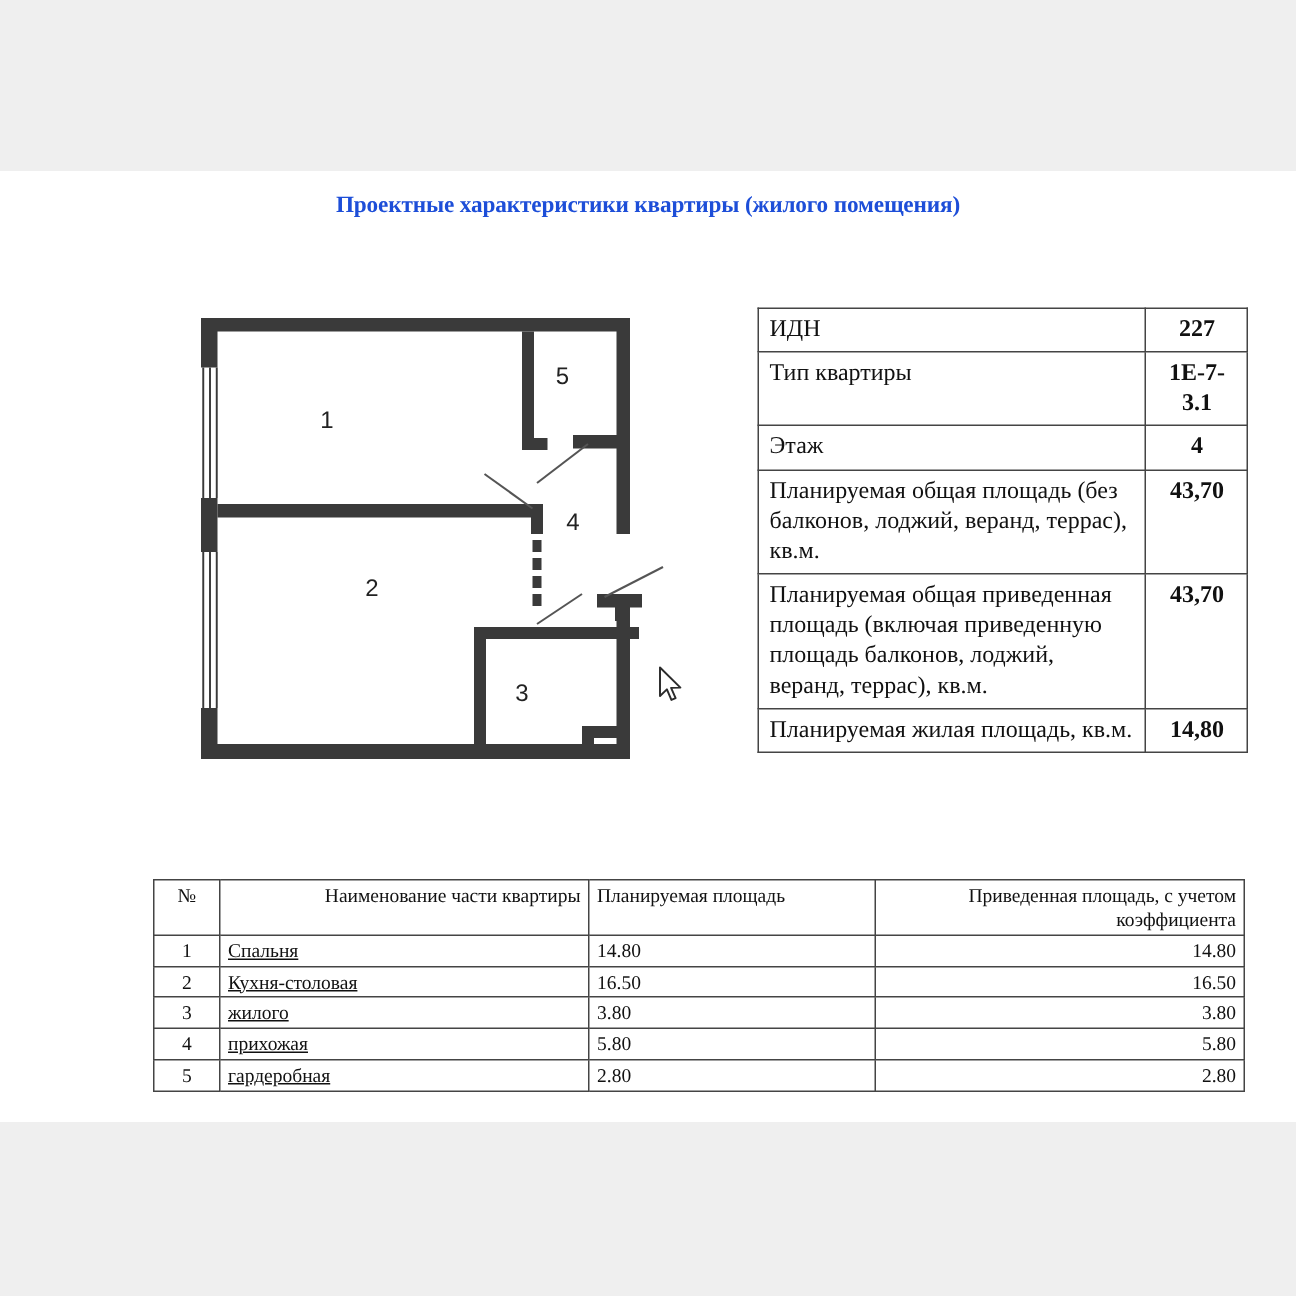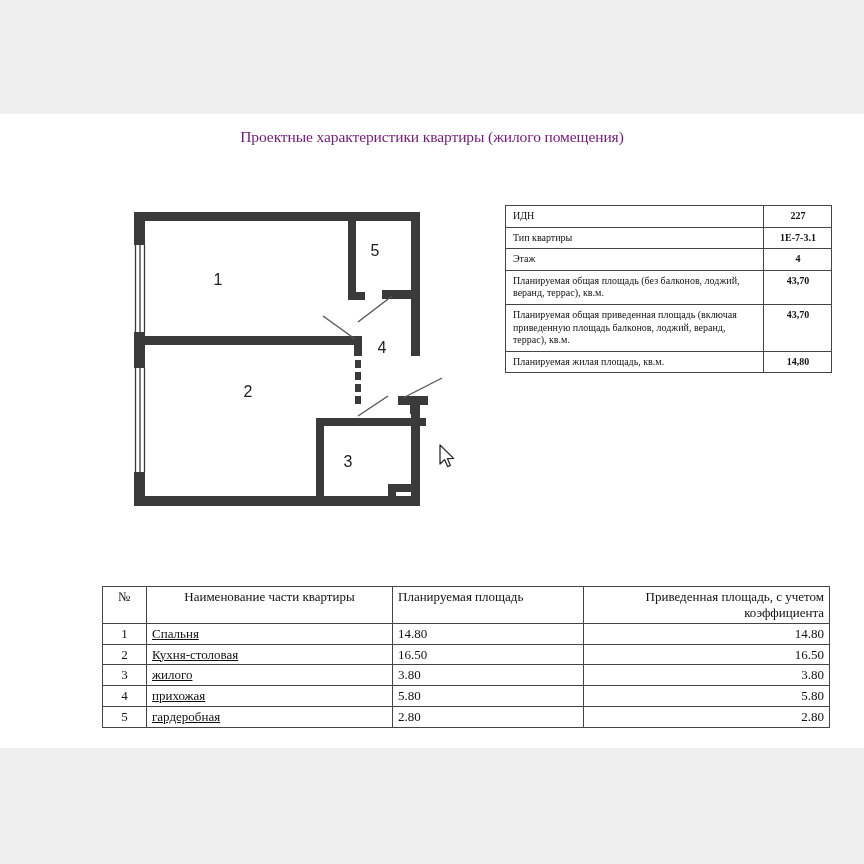--- a/index.html
+++ b/index.html
@@ -29,42 +29,42 @@
   #band-top  { top: 0;    height: 114px; }
   #band-bottom { top: 748px; height: 116px; }
 
   #doc-title {
     position: absolute;
     left: 0;
     top: 128px;
     width: 864px;
     text-align: center;
     font-size: 15.5px;
-    font-weight: normal;
-    color: #701a75;
+    font-weight: bold;
+    color: #1d4ed8;
     letter-spacing: -0.1px;
   }
 
   
   #floorplan {
     position: absolute;
     left: 120px;
     top: 200px;
     width: 350px;
     height: 340px;
   }
 
   
   #spec-table {
     position: absolute;
     left: 505px;
     top: 205px;
     width: 312px;
     border-collapse: collapse;
-    font-size: 10px;
+    font-size: 16px;
     color: #111;
     table-layout: fixed;
   }
   #spec-table td {
     border: 1.4px solid #444;
     padding: 4px 6px 4px 7px;
     vertical-align: top;
     line-height: 1.26;
   }
   #spec-table td.lbl { width: 244px; }
@@ -90,21 +90,21 @@
     border: 1.2px solid #444;
     padding: 2px 5px;
     font-weight: normal;
     line-height: 1.22;
     vertical-align: top;
   }
   #parts-table th { text-align: center; }
   #parts-table th.c-no, #parts-table td.c-no {
     width: 33px; text-align: center;
   }
-  #parts-table th.c-name { width: 235px; text-align: center; }
+  #parts-table th.c-name { width: 235px; text-align: right; }
   #parts-table td.c-name { text-align: left; text-decoration: underline; }
   #parts-table th.c-plan, #parts-table td.c-plan {
     width: 180px; text-align: left;
   }
   #parts-table th.c-coef, #parts-table td.c-coef { text-align: right; }
 
   #cursor {
     position: absolute;
     left: 438px;
     top: 444px;

